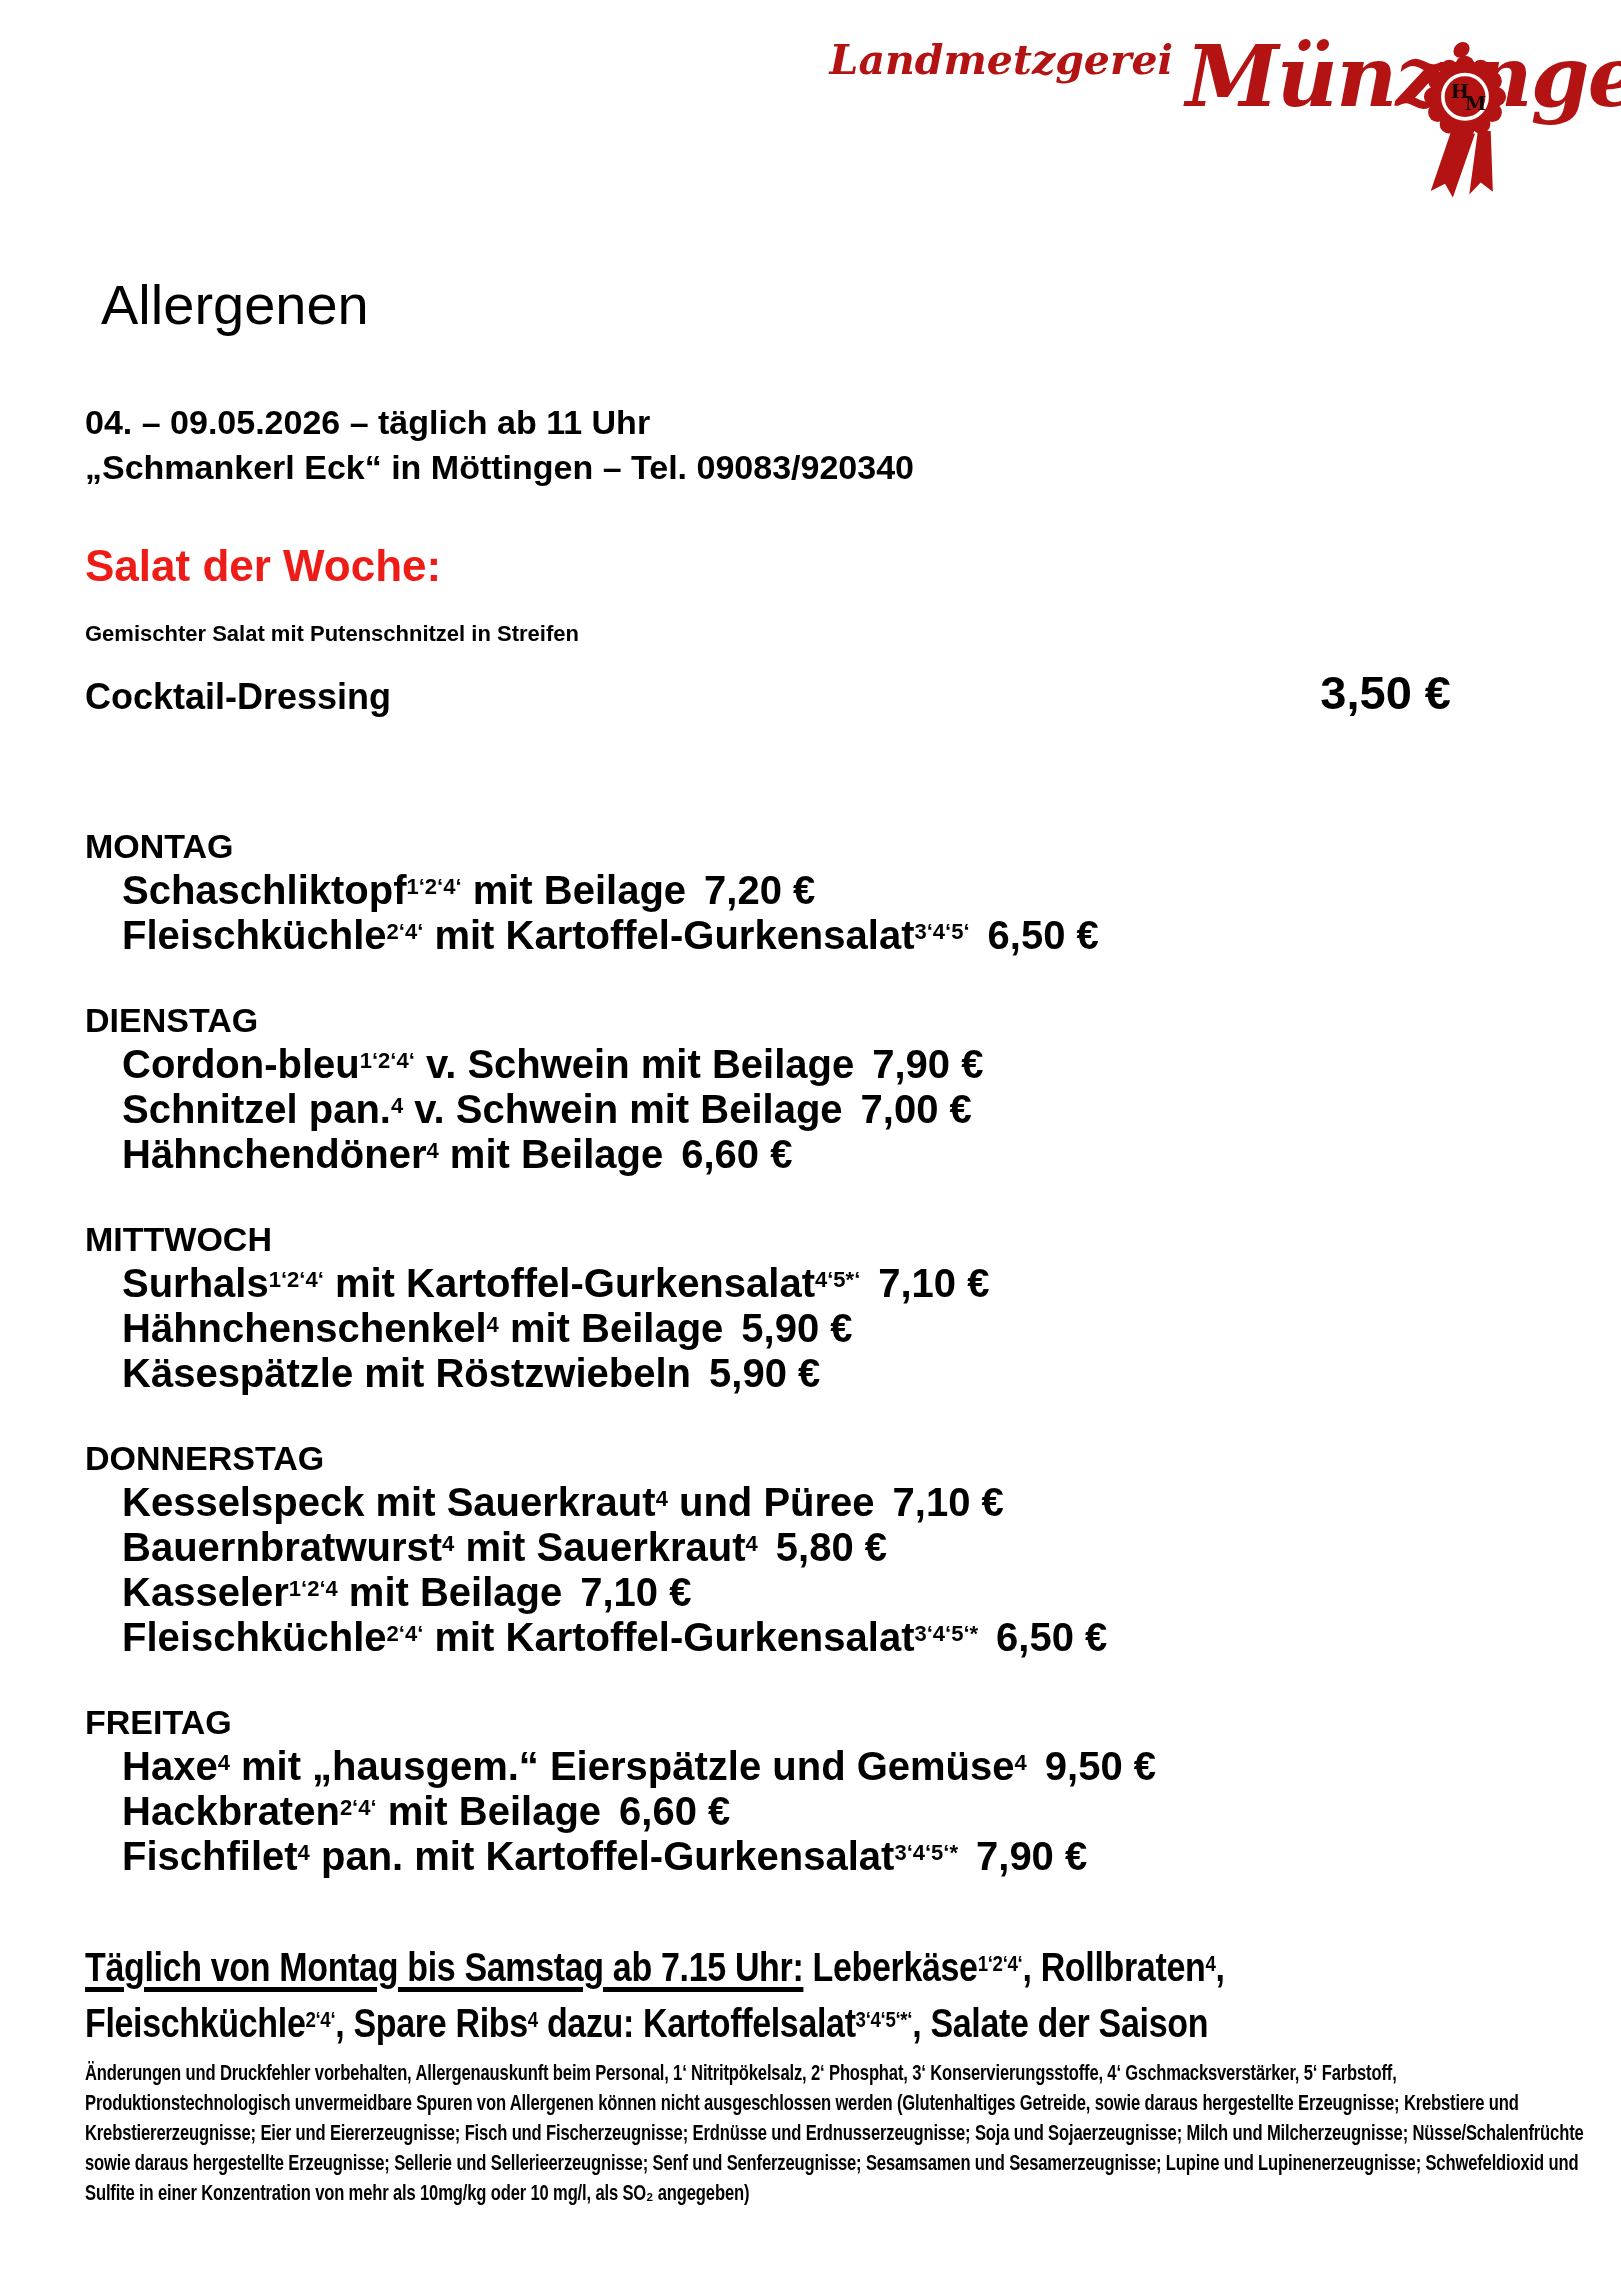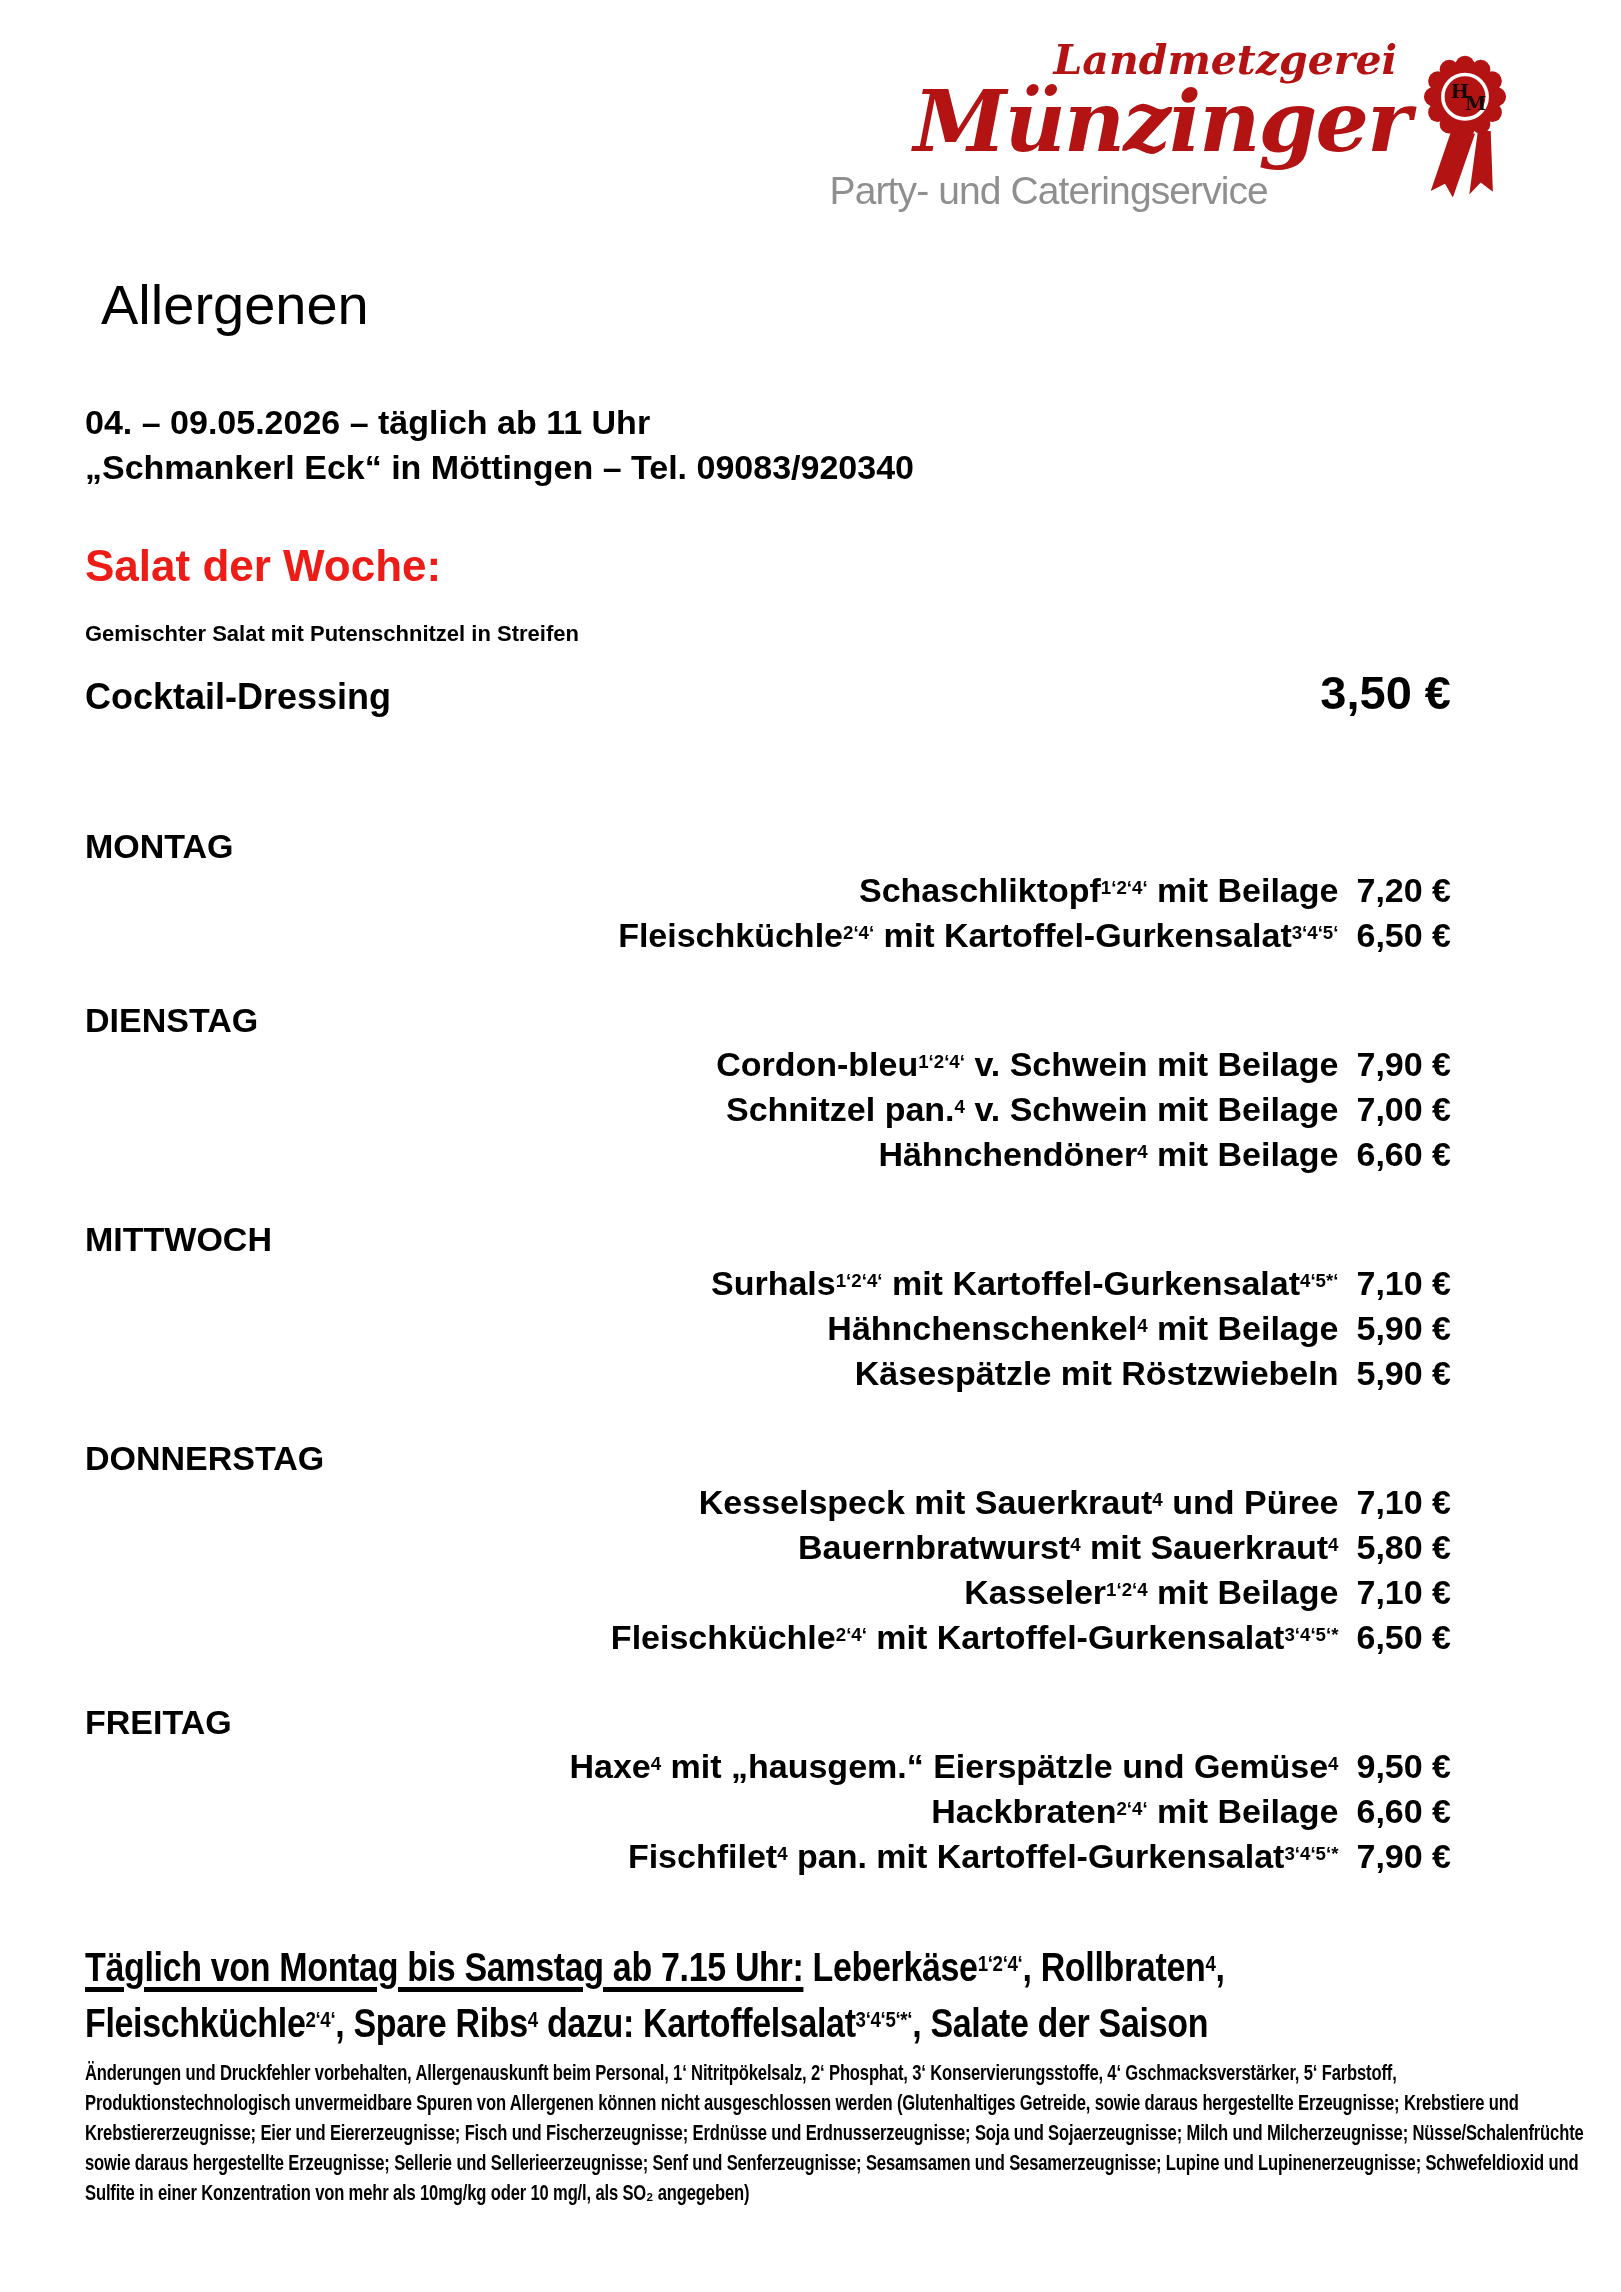--- a/index.html
+++ b/index.html
@@ -5,21 +5,21 @@
   html,body{margin:0;padding:0;}
   body{
     width:1621px;height:2293px;background:#ffffff;
     font-family:"Liberation Sans", sans-serif;color:#000;
     position:relative;overflow:hidden;
   }
   .page{position:absolute;inset:0;background:#fff;}
 
   
   .logo{position:absolute;top:38px;right:106px;display:flex;align-items:flex-start;}
-  .logo-texts{display:flex;flex-direction:column;width:580px;}
+  .logo-texts{display:flex;flex-direction:row;width:580px;}
   .logo-brand-top{
     font-family:"DejaVu Serif", serif;font-style:italic;font-weight:bold;
     color:#b31312;font-size:41px;line-height:45px;text-align:right;padding-right:12.5px;
   }
   .logo-brand-name{
     font-family:"DejaVu Serif", serif;font-style:italic;font-weight:bold;
     color:#b31312;font-size:84px;line-height:88px;text-align:right;margin-top:-5.4px;
     letter-spacing:-1.8px;
   }
   .logo-subtitle{
@@ -34,21 +34,21 @@
   .info{font-size:34px;font-weight:bold;line-height:45px;margin-bottom:52px;}
   .salad-heading{color:#ed1c16;font-size:44px;font-weight:bold;line-height:48px;margin-bottom:21.5px;}
   .salad-line1{font-size:22px;font-weight:bold;line-height:43px;}
   .salad-row{display:flex;justify-content:space-between;align-items:baseline;margin-top:12.5px;}
   .salad-line2{font-size:36px;font-weight:bold;}
   .salad-price{font-size:47px;font-weight:bold;line-height:52px;}
 
   .days{margin-top:106px;}
   .day{margin-bottom:41px;}
   .day-header{font-size:34px;font-weight:bold;line-height:43px;margin:0;}
-  .item-row{display:flex;justify-content:flex-end;align-items:baseline;font-size:34px;font-weight:bold;line-height:45px;margin-left:37px;}
+  .item-row{display:flex;justify-content:flex-start;align-items:baseline;font-size:40px;font-weight:bold;line-height:45px;margin-left:37px;}
   .item-name{padding-right:18px;white-space:nowrap;}
   .item-price{white-space:nowrap;}
   sup{font-size:55%;vertical-align:baseline;position:relative;top:-0.45em;line-height:0;}
 
   
   .footerblock{position:absolute;left:85px;top:1939px;width:1536px;}
   .daily{
     width:1809px;transform:scaleX(0.85);transform-origin:left top;
     font-size:40px;font-weight:bold;line-height:56px;letter-spacing:-0.4px;
   }

